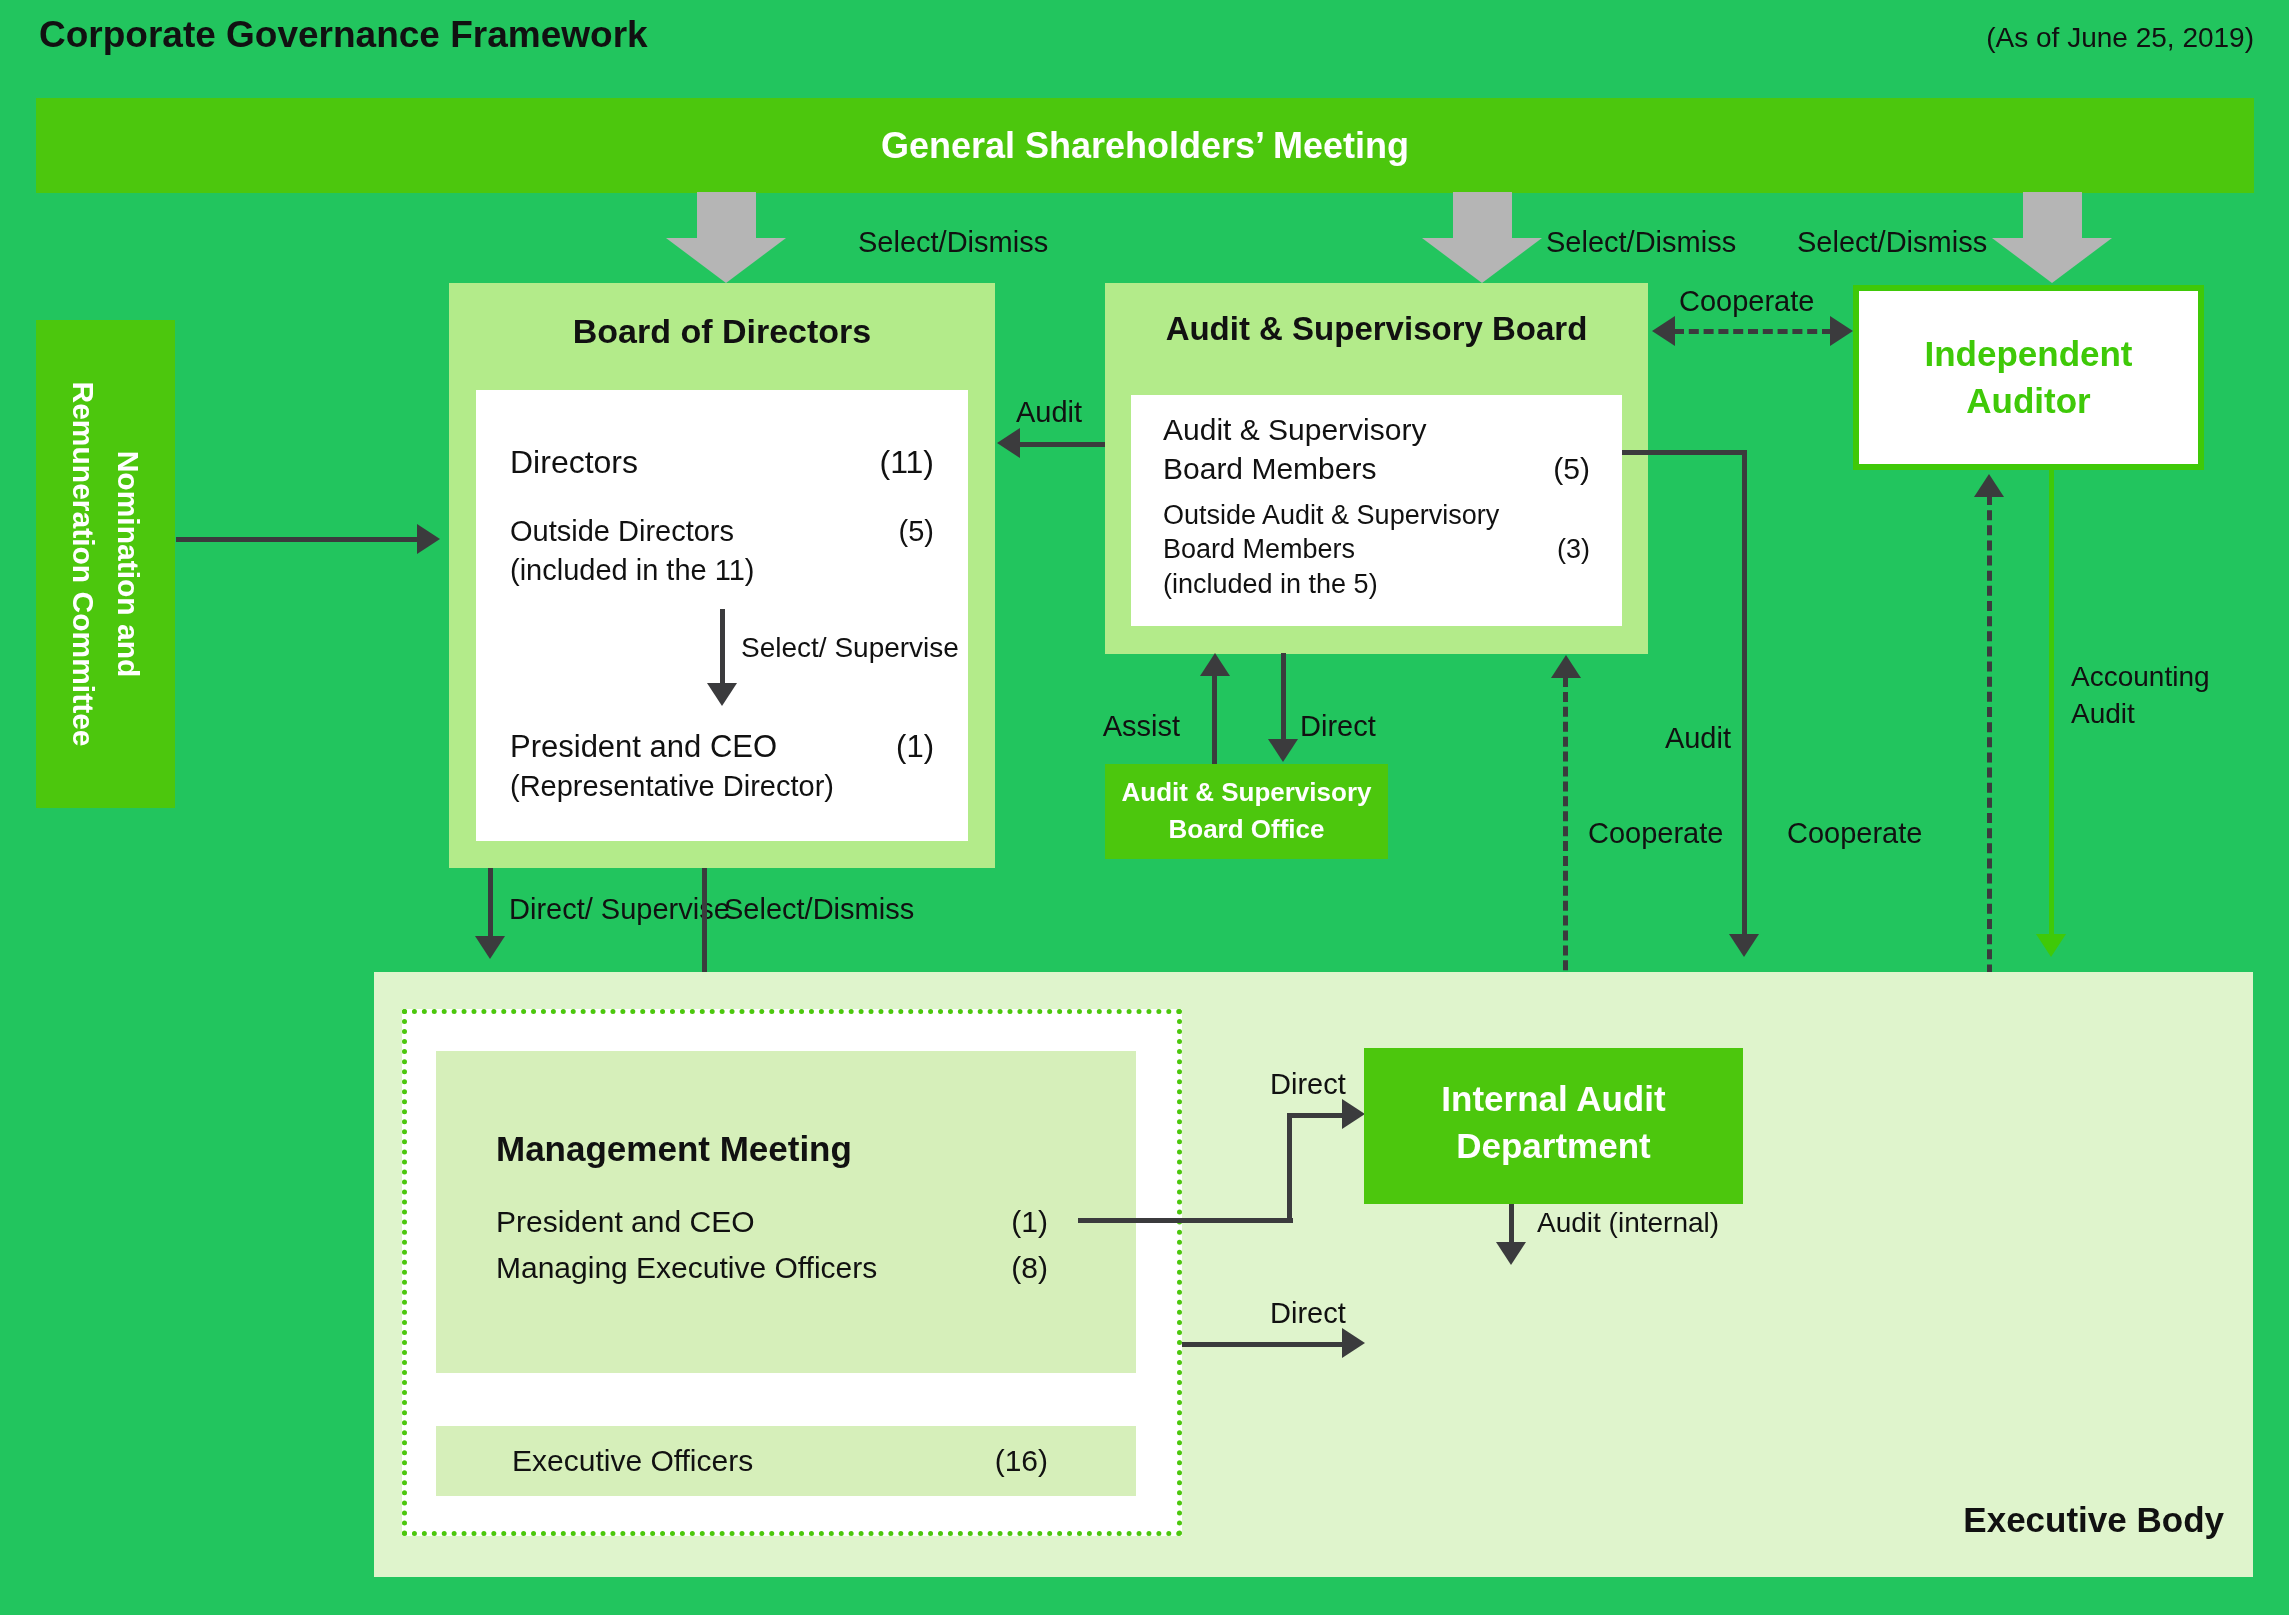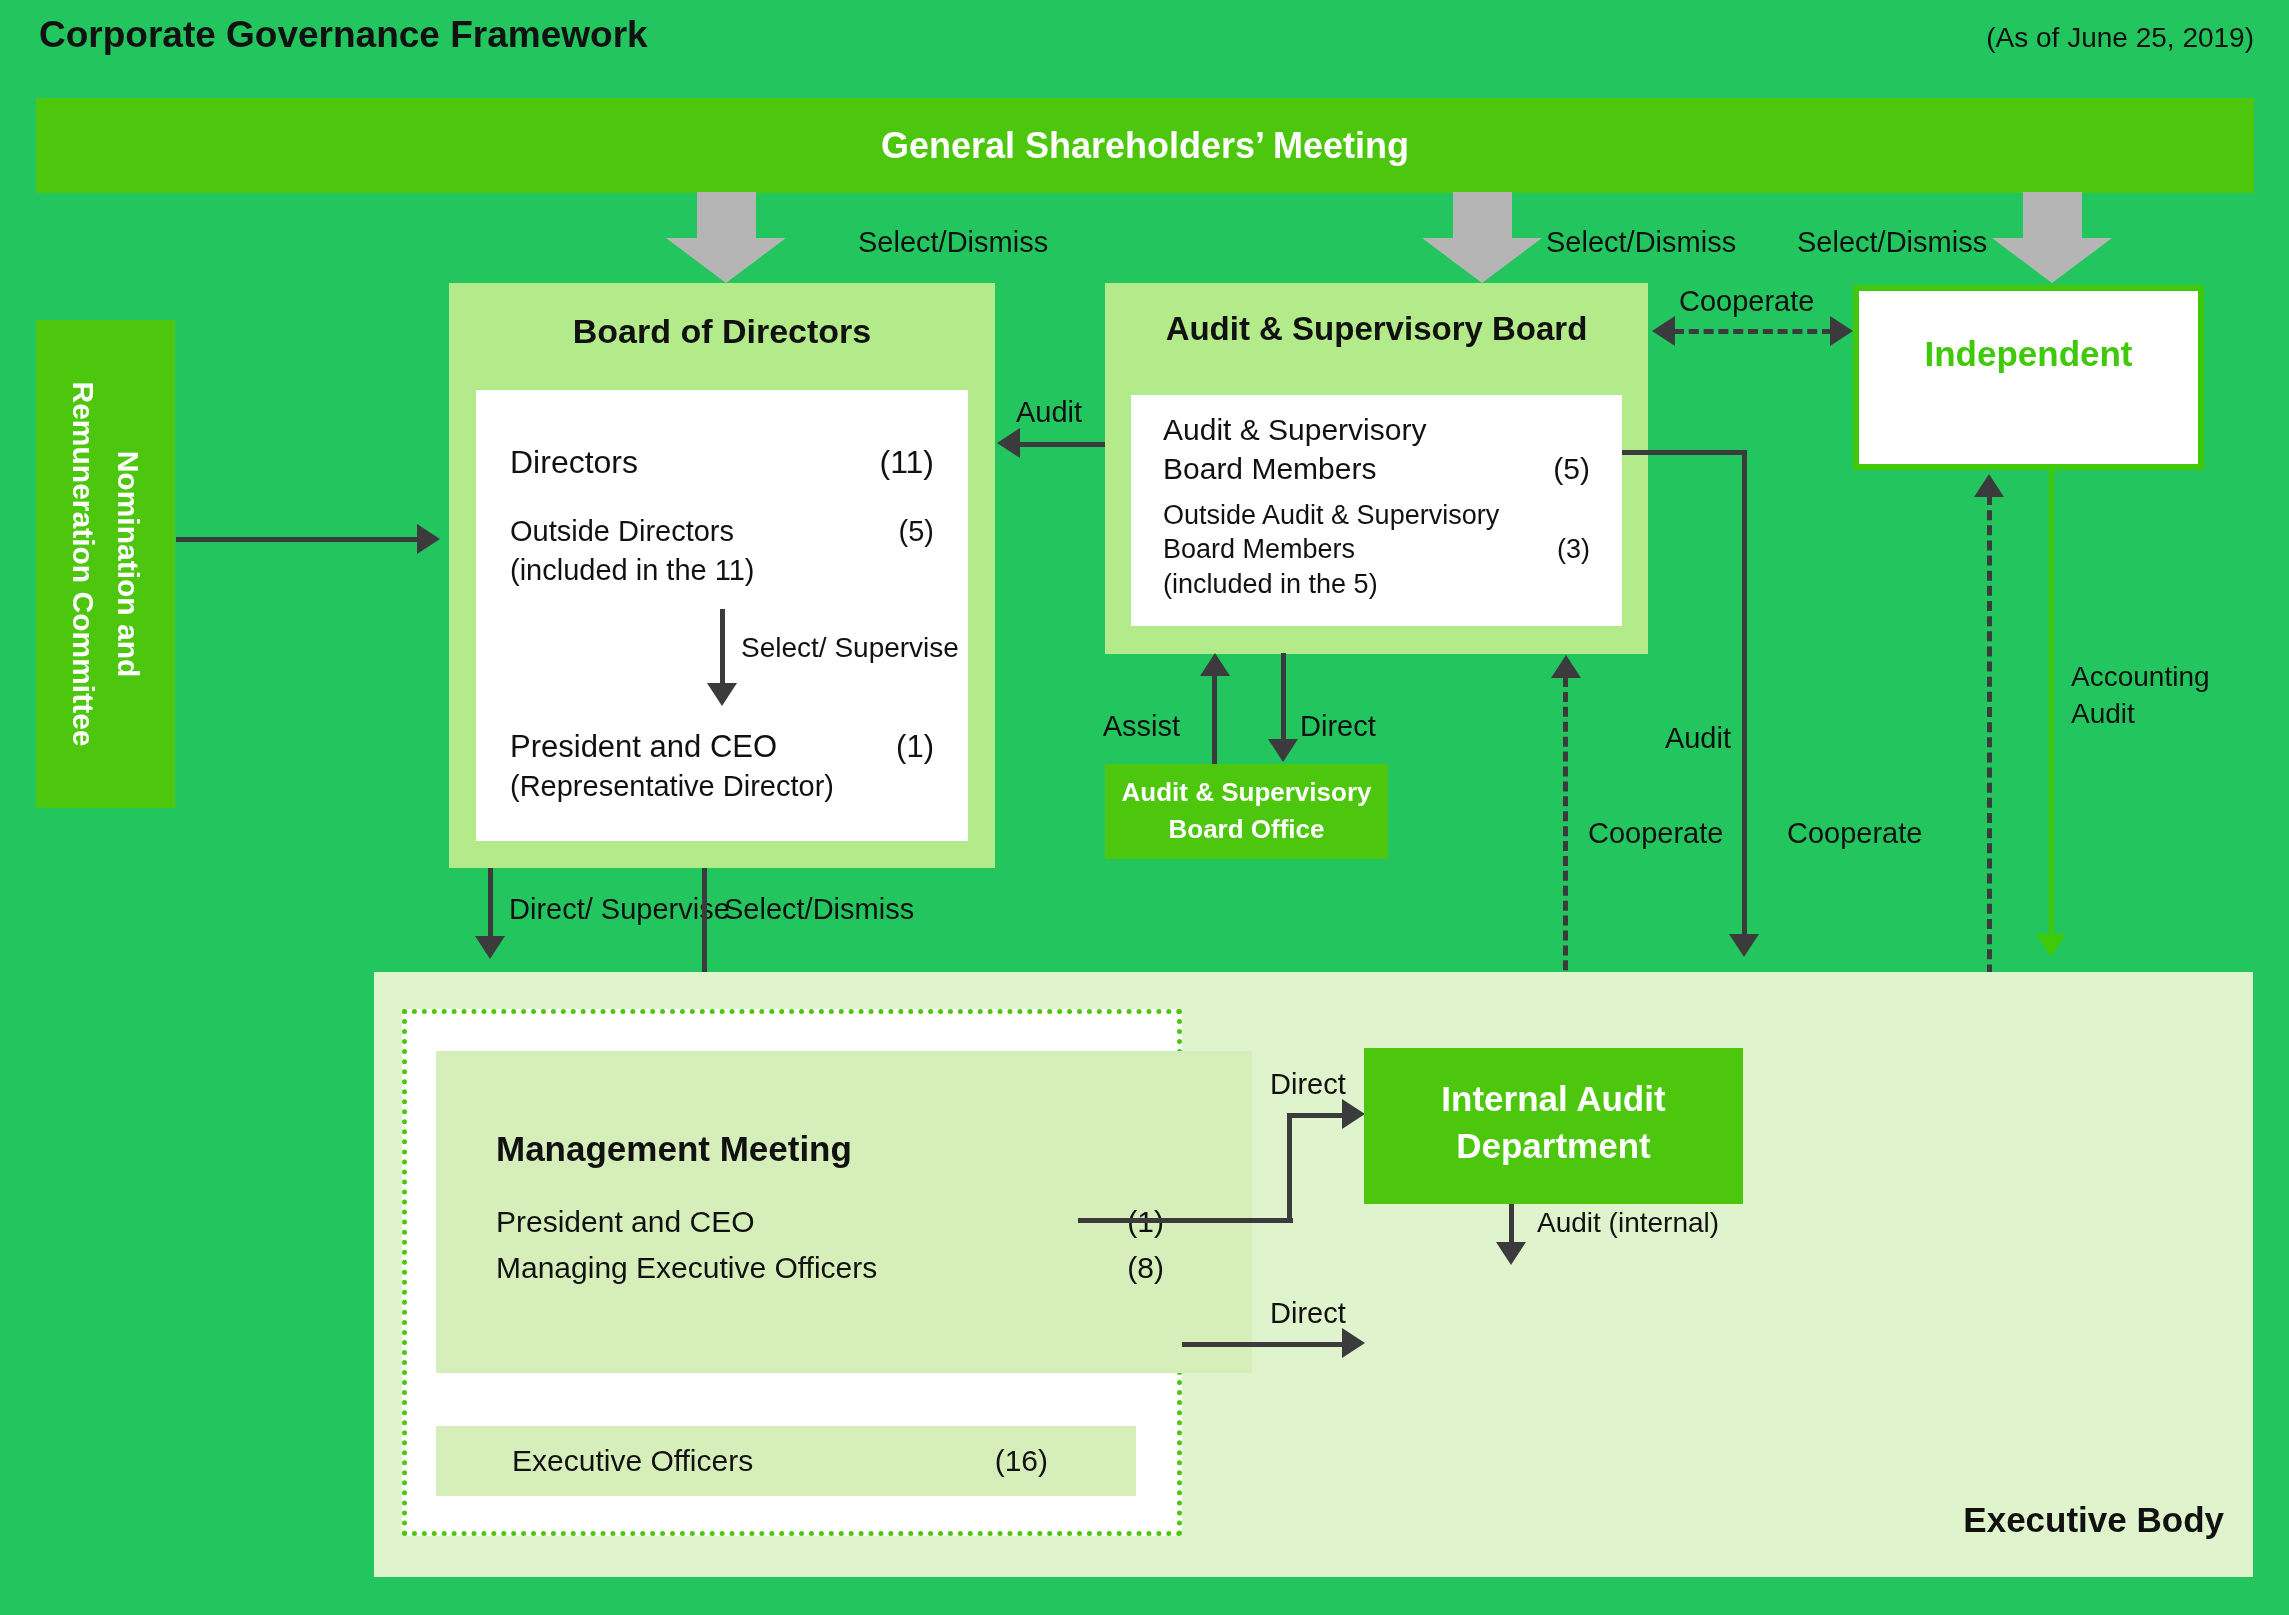--- a/index.html
+++ b/index.html
@@ -119,20 +119,21 @@
     <div>Board Office</div>
   </div>
 
   <div class="dashh" style="left:1674px;top:329px;width:158px;"></div>
   <div class="ah left" style="left:1652px;top:316px;"></div>
   <div class="ah rightd" style="left:1830px;top:316px;"></div>
   <div class="lbl" style="left:1679px;top:285px;">Cooperate</div>
 
   <div class="abs center bold" style="left:1853px;top:285px;width:351px;height:185px;background:#fff;border:6.8px solid #3fc908;box-sizing:border-box;color:#3fc908;font-size:35px;line-height:1.35;padding-top:39px;">
     <div>Independent</div>
+    <div>Auditor</div>
   </div>
 
   <div class="ah up" style="left:1551px;top:655px;"></div>
   <div class="dashv" style="left:1563px;top:677px;height:353px;"></div>
   <div class="ah down" style="left:1551px;top:1028px;"></div>
   <div class="lbl" style="left:1588px;top:817px;">Cooperate</div>
 
   <div class="hline" style="left:1622px;top:450px;width:125px;"></div>
   <div class="vline" style="left:1742px;top:450px;height:488px;"></div>
   <div class="ah down" style="left:1729px;top:934px;"></div>
@@ -154,21 +155,21 @@
   <div class="lbl" style="left:509px;top:893px;">Direct/ Supervise</div>
   <div class="vline" style="left:702px;top:868px;height:112px;"></div>
   <div class="ah down" style="left:690px;top:977px;"></div>
   <div class="lbl" style="left:724px;top:893px;">Select/Dismiss</div>
 
   <div class="abs" style="left:374px;top:972px;width:1879px;height:605px;background:#dff4cc;"></div>
   <div class="abs bold right" style="left:1902px;top:1500px;width:322px;font-size:35px;">Executive Body</div>
 
   <div class="abs" style="left:402px;top:1009px;width:780px;height:527px;background:#fff;border:5.9px dotted #4cc70d;box-sizing:border-box;"></div>
 
-  <div class="rowbox" style="left:436px;top:1051px;width:816px;height:322px;">
+  <div class="rowbox" style="left:436px;top:1051px;width:700px;height:322px;">
     <div class="lbl bold" style="left:60px;top:78px;font-size:35px;">Management Meeting</div>
     <div class="lbl" style="left:60px;top:154px;font-size:30px;">President and CEO</div>
     <div class="lbl" style="right:88px;top:154px;font-size:30px;">(1)</div>
     <div class="lbl" style="left:60px;top:200px;font-size:30px;">Managing Executive Officers</div>
     <div class="lbl" style="right:88px;top:200px;font-size:30px;">(8)</div>
   </div>
 
   <div class="rowbox" style="left:436px;top:1426px;width:700px;height:70px;">
     <div class="lbl" style="left:64px;top:17.6px;font-size:30px;margin-left:12px;">Executive Officers</div>
     <div class="lbl" style="right:88px;top:17.6px;font-size:30px;">(16)</div>

